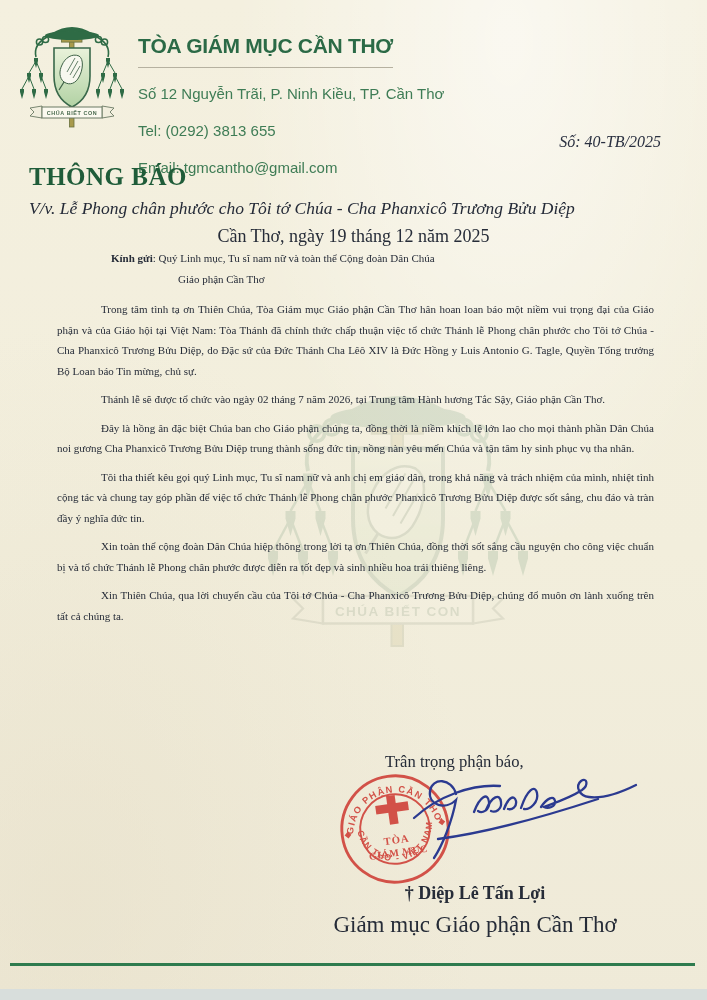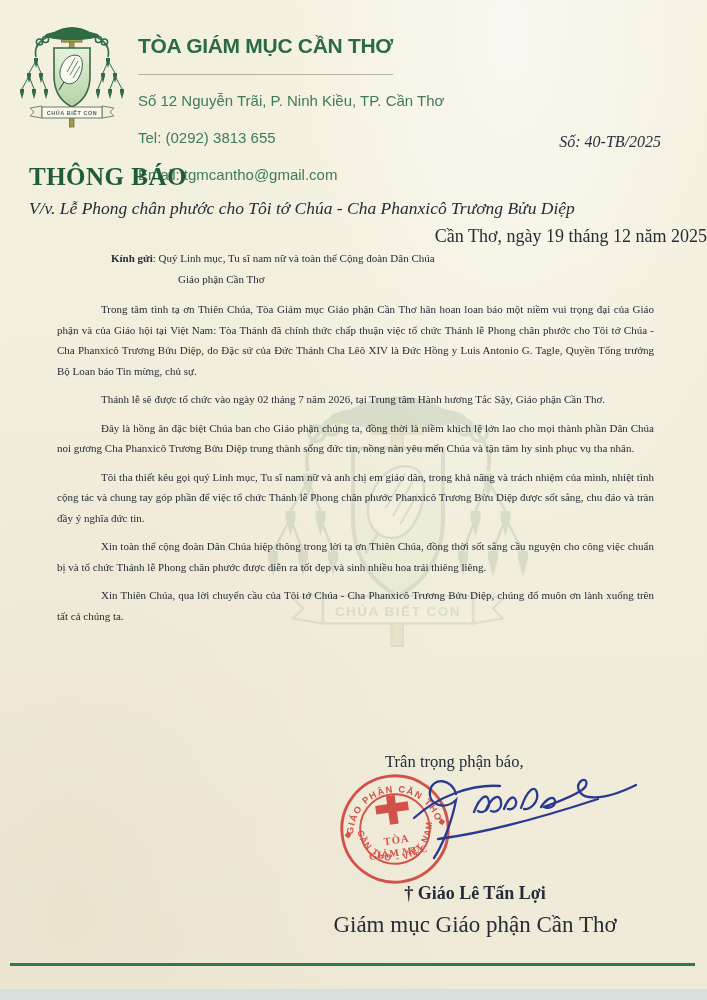--- a/index.html
+++ b/index.html
@@ -13,32 +13,32 @@
       radial-gradient(ellipse at 10% 90%, rgba(228,220,196,.45), transparent 45%),
       linear-gradient(180deg,#f4f0df 0%,#f2eedc 55%,#efead8 100%);
     font-family:"Liberation Serif","DejaVu Serif",serif;
     color:#262c38;
   }
   
   .logo{position:absolute;left:12px;top:20px;width:120px;height:118px;}
   .head-text{position:absolute;left:138px;top:34px;font-family:"Liberation Sans","DejaVu Sans",sans-serif;}
   .org-name{
     font-size:21px;font-weight:700;color:#2b6a46;letter-spacing:-.3px;
-    padding-bottom:16px;border-bottom:1px solid #b6b1a0;display:inline-block;
+    padding-bottom:9px;border-bottom:1px solid #b6b1a0;display:inline-block;
   }
   .org-line{font-size:15px;color:#3e7c55;margin-top:15px;line-height:1.45;}
   .ref-number{
     position:absolute;top:133px;right:46px;
     font-style:italic;font-size:16px;color:#2a3040;
   }
   
   .title-block{position:absolute;left:4px;right:0;top:163px;padding-left:25px;}
   .doc-title{font-size:25px;font-weight:700;color:#1f5c39;letter-spacing:.5px;}
   .doc-subtitle{font-size:17.5px;font-style:italic;margin-top:7px;color:#252b38;}
-  .dateline{position:absolute;left:0;right:0;top:226px;text-align:right;font-size:18px;}
+  .dateline{position:absolute;left:0;right:0;top:226px;text-align:center;font-size:18px;}
   
   .body-text{
     position:absolute;left:57px;top:248px;width:597px;
     font-size:11px;line-height:20.5px;text-align:justify;
   }
   .salutation{margin:0 0 9px 54px;line-height:21px;}
   .salutation b{font-weight:700;}
   .sal-line2{display:block;margin-left:67px;}
   .body-text p.para{margin:0 0 8px 0;text-indent:44px;}
   
@@ -183,19 +183,19 @@
       <path d="M88,52 C94,36 102,32 103,42 C104,50 96,54 92,51"></path>
       <path d="M100,50 C106,36 114,33 115,42 C116,50 109,53 105,51"></path>
       <path d="M118,49 C122,38 128,34 130,41 C131,47 126,50 122,49"></path>
       <path d="M135,48 C141,30 149,24 151,33 C153,42 144,50 138,49"></path>
       <path d="M155,47 C161,38 168,35 169,41 C170,47 162,49 158,47 C166,44 184,38 196,30 C203,25 201,17 195,21 C189,26 193,36 203,37 C219,39 238,31 250,25"></path>
       <path d="M52,79 C100,73 160,56 212,39"></path>
     </g>
   </svg>
 
   <div class="signatory">
-    <div class="signatory-name">† Giáo Lê Tấn Lợi</div>
+    <div class="signatory-name">† Diệp Lê Tấn Lợi</div>
     <div class="signatory-title">Giám mục Giáo phận Cần Thơ</div>
   </div>
 
   <div class="footer-rule"></div>
   <div class="scan-strip"></div>
 </div>
 
 </body></html>

